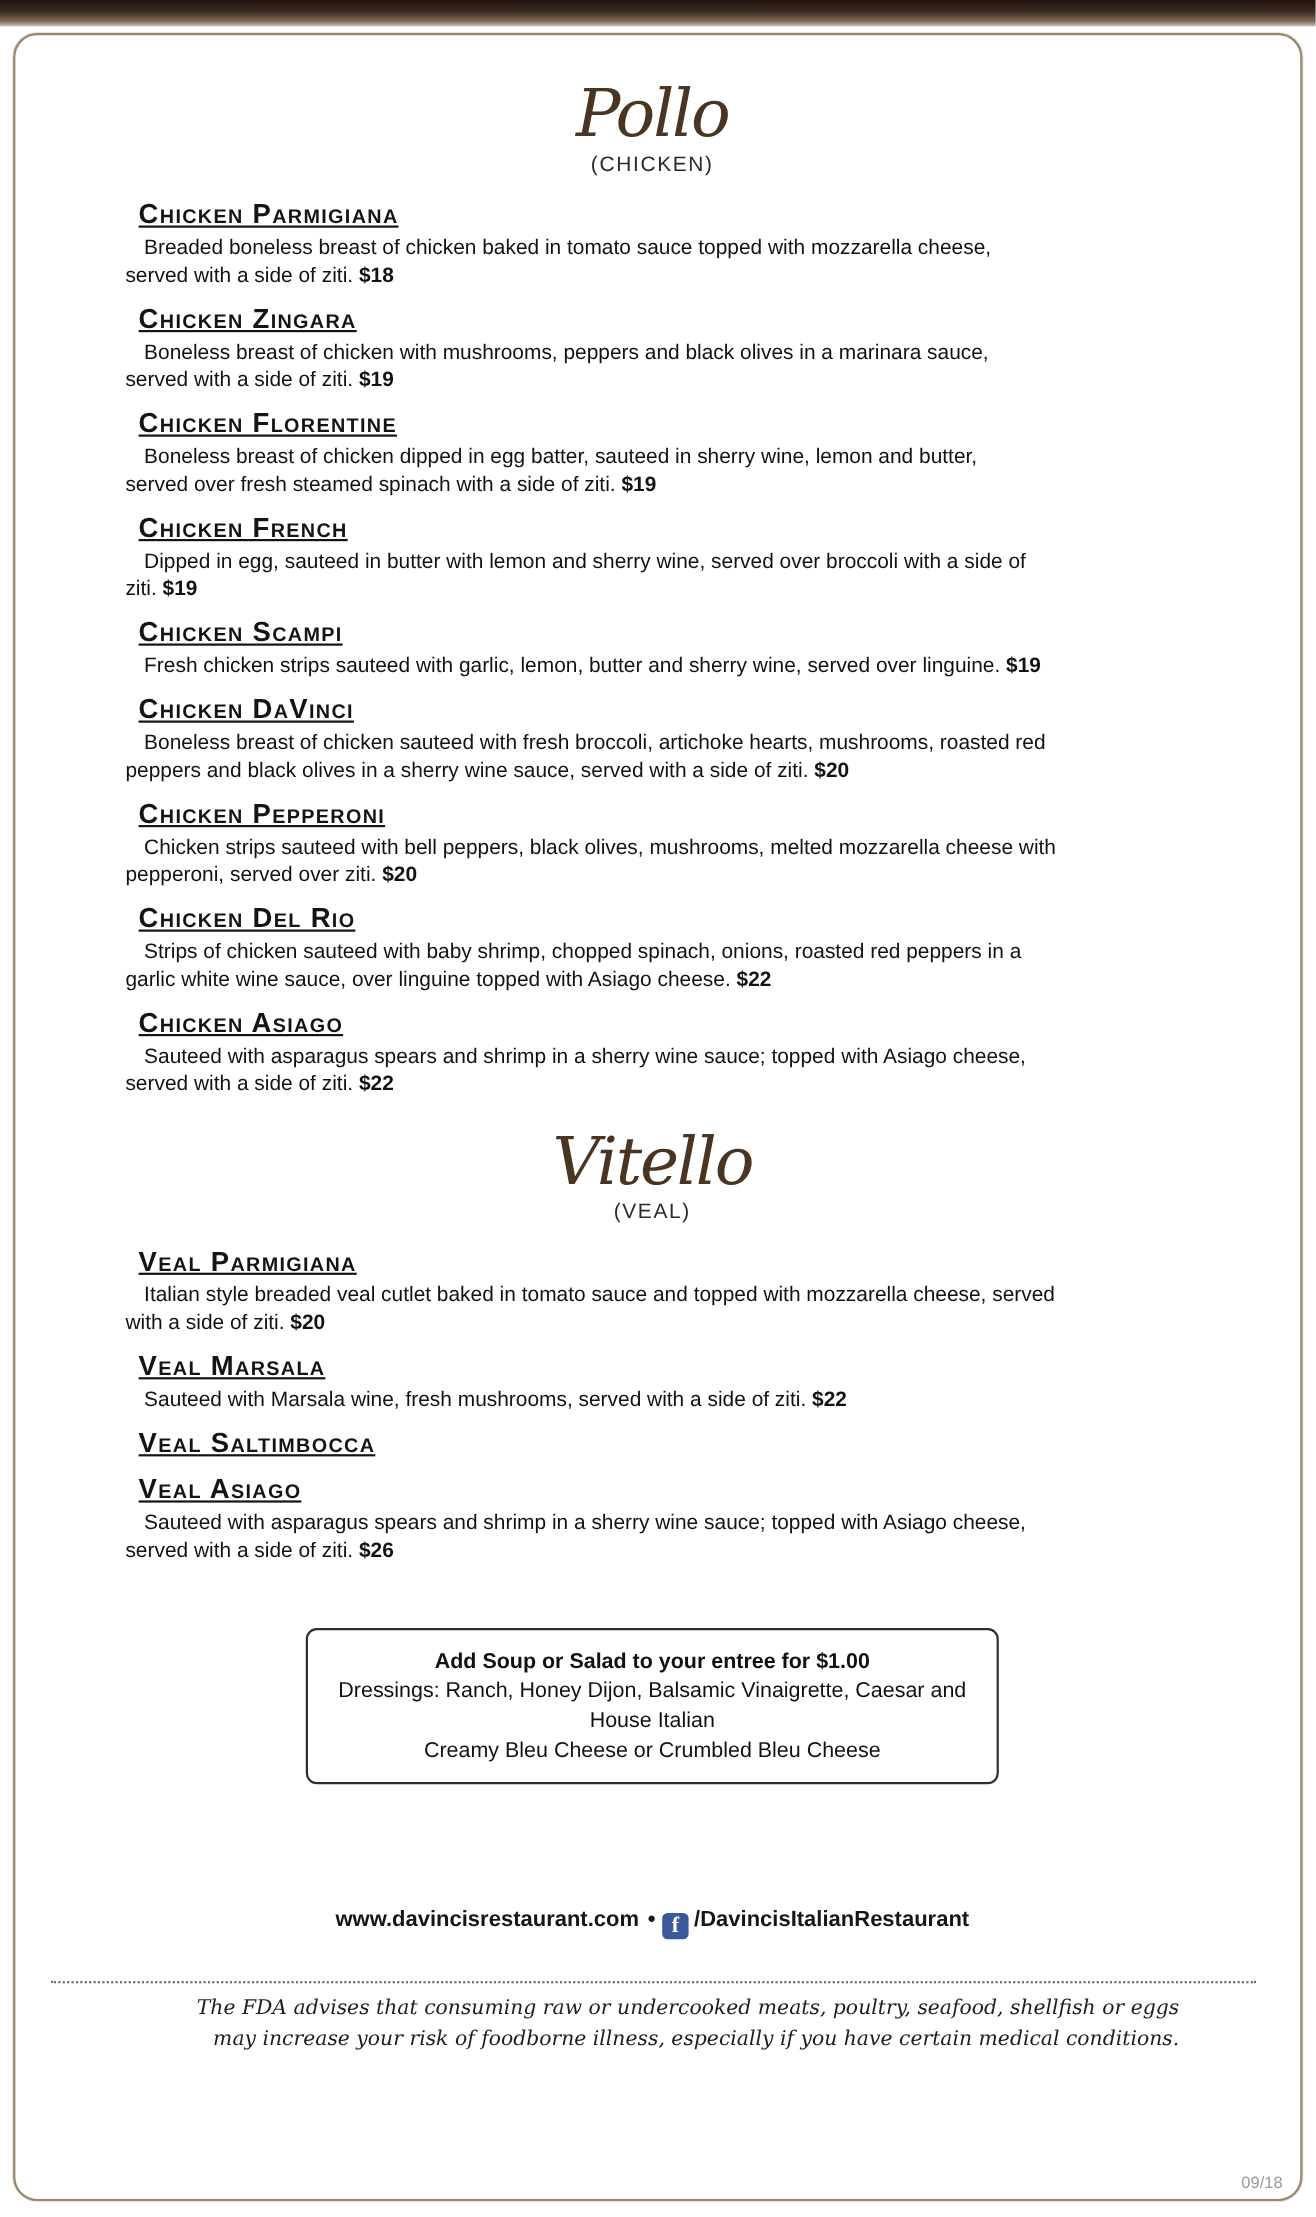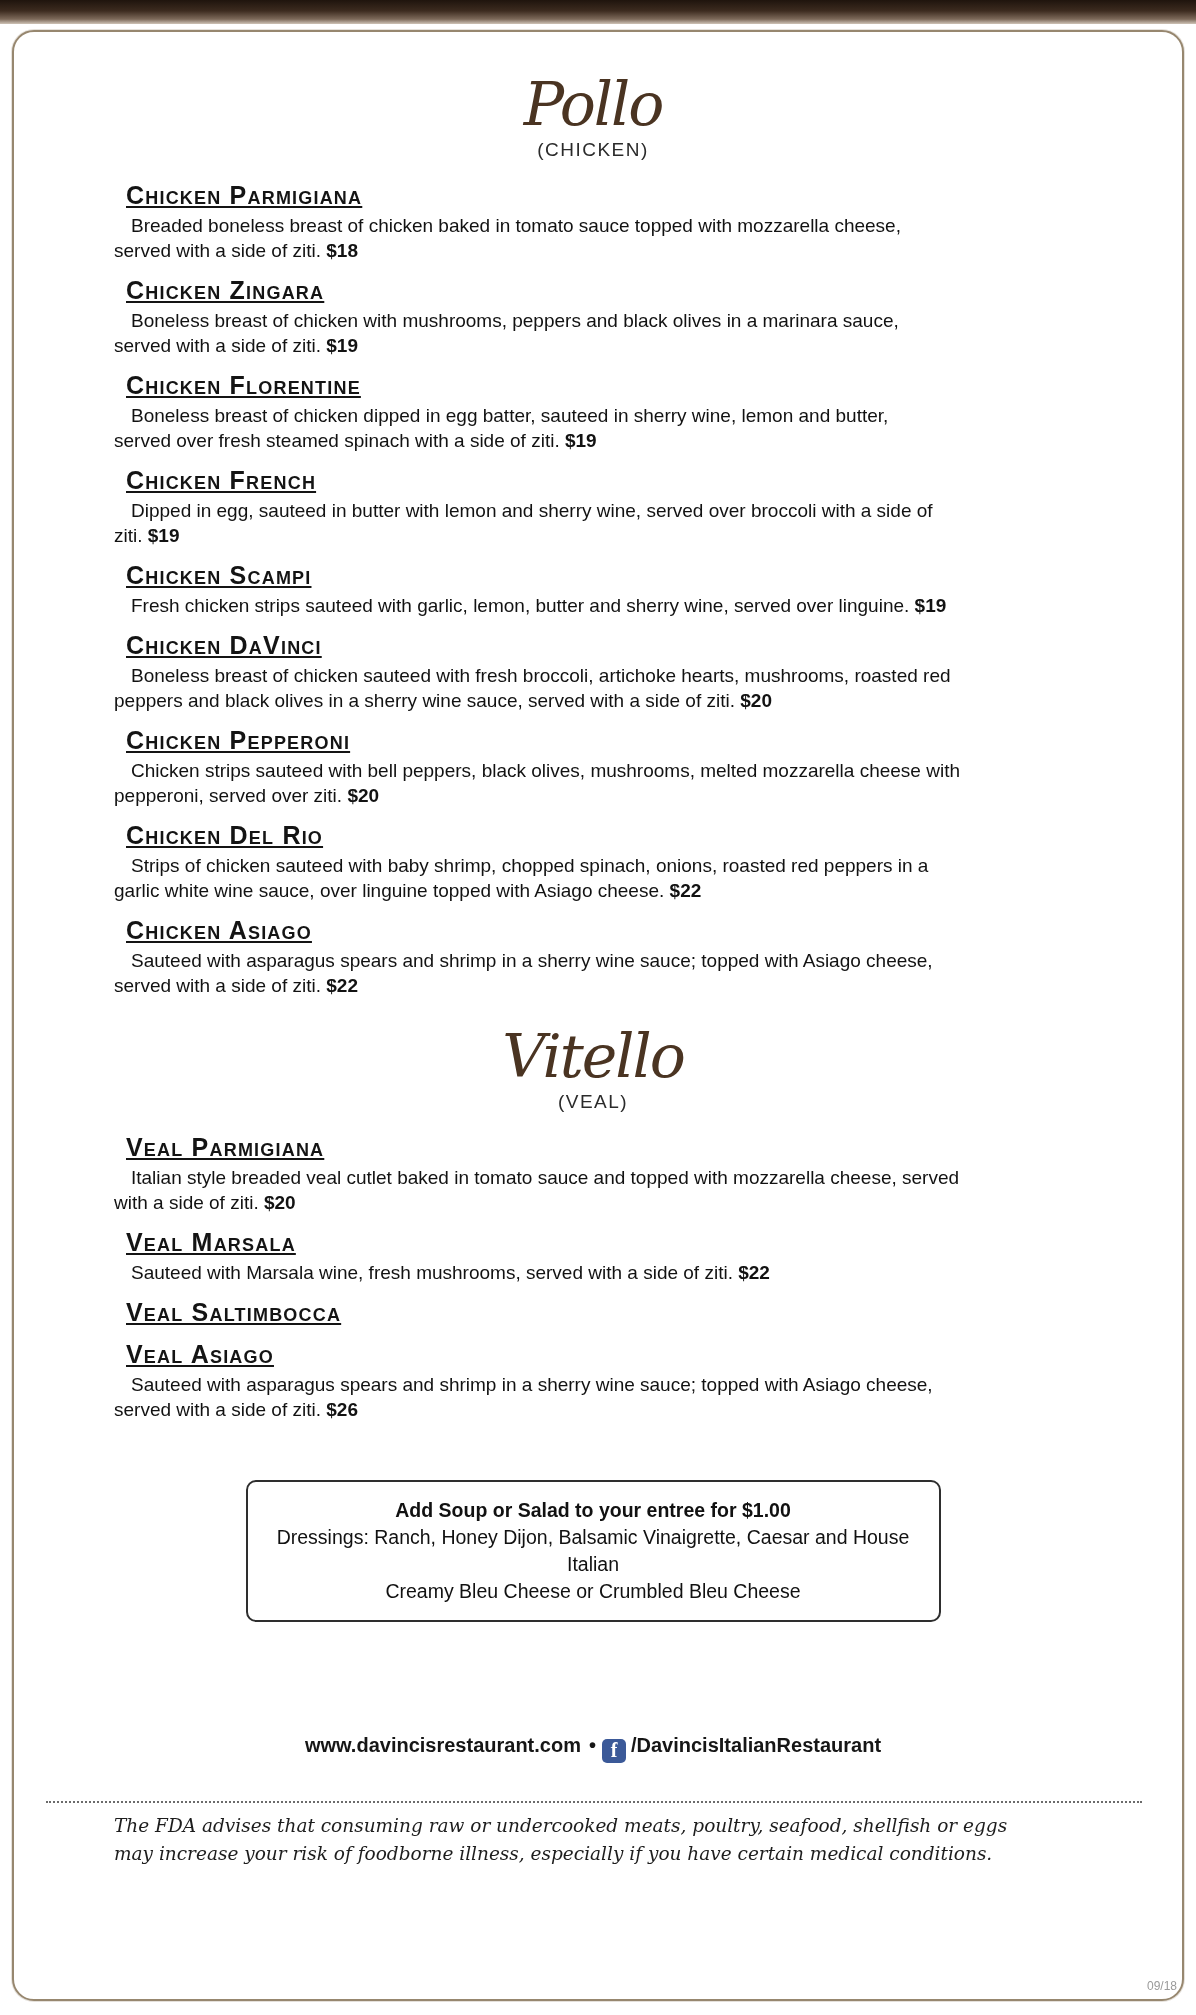--- a/index.html
+++ b/index.html
@@ -56,21 +56,21 @@
   .menu-item p {
     margin:0;
     font-size:19px;
     line-height:25px;
     color:#121212;
   }
   .desc { white-space:pre-line;margin-left:17px; }
   .price { font-weight:700; }
   .section-vitello { margin-top:30px; }
   .addon-box {
-    width:695px;
+    width:630px;
     margin:58px auto 0;
     border:2px solid #2e2e2e;
     border-radius:10px;
     padding:15px 22px;
     box-sizing:border-box;
     text-align:center;
     font-size:19.5px;
     line-height:27px;
     color:#111111;
   }
@@ -97,31 +97,31 @@
     margin:0 5px 0 6px;
   }
   .sep { font-weight:700; margin-left:8px; }
   .dotted-rule {
     border:none;
     border-top:2px dotted #6b6b6b;
     margin:38px -70px 0 -68px;
   }
   .fda {
     margin-top:9px;
-    text-align:left;
+    text-align:right;
     font-family:"DejaVu Serif", serif;
     font-style:italic;
     font-size:18.5px;
     line-height:28px;
     color:#1d1d1d;
   }
   .version {
     position:absolute;
-    right:5px; bottom:6px;
-    font-size:12px;
+    right:16px; bottom:6px;
+    font-size:15px;
     color:#9a9a9a;
   }
 </style>
 </head>
 <body>
 
 <div class="photo-edge"></div>
 
 <div class="frame">
 

